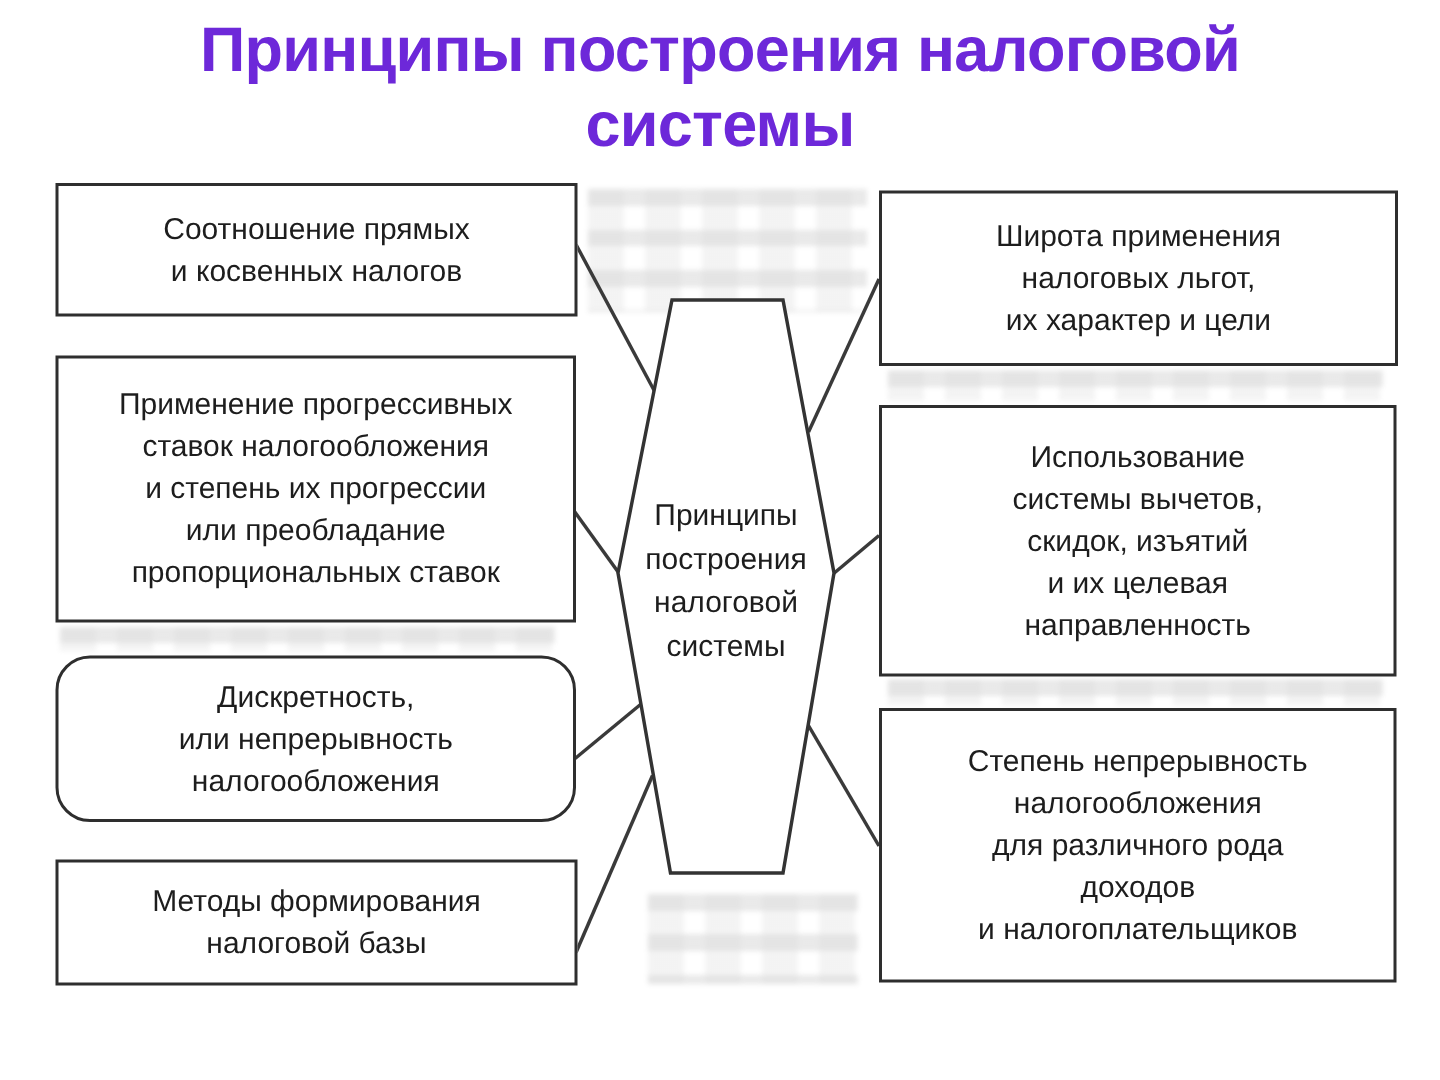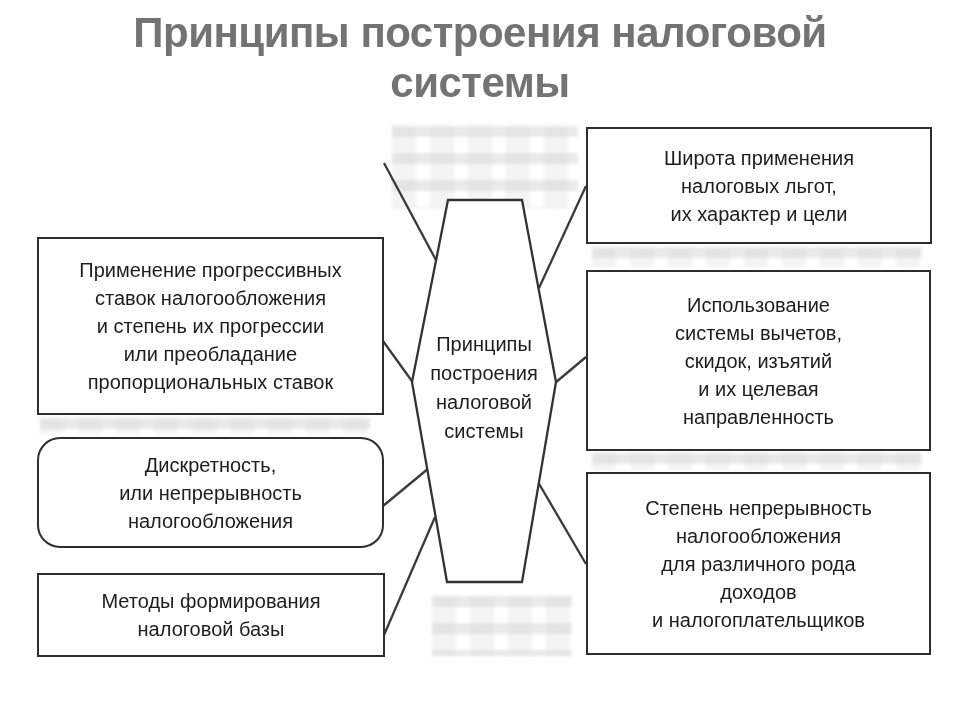--- a/index.html
+++ b/index.html
@@ -3,21 +3,21 @@
 <meta charset="utf-8">
 <style>
   html,body{margin:0;padding:0;background:#ffffff;}
   .slide{
     position:relative;width:960px;height:720px;background:#ffffff;
     overflow:hidden;font-family:"Liberation Sans", sans-serif;color:#1c1c1c;
   }
   .title{
     position:absolute;top:8px;left:0;width:960px;
     text-align:center;font-size:42px;font-weight:700;line-height:50px;
-    color:#737373;white-space:pre-line;letter-spacing:-0.5px;
+    color:#6d28d9;white-space:pre-line;letter-spacing:-0.5px;
   }
   .layer-svg{position:absolute;left:0;top:0;width:960px;height:720px;z-index:2;}
   .pbox{
     position:absolute;z-index:3;box-sizing:border-box;
     border:2.5px solid #2e2e2e;background:#ffffff;
     display:flex;align-items:center;justify-content:center;
     text-align:center;font-size:20px;line-height:28px;
     white-space:pre-line;padding:6px 10px;color:#1d1d1d;
   }
   .hex-label{
@@ -58,20 +58,22 @@
       <line x1="586" y1="564" x2="538" y2="482"></line>
     </g>
     <polygon points="448,200 522,200 556,382 522,582 447,582 412,382" fill="#ffffff" stroke="#333333" stroke-width="2.3"></polygon>
   </svg>
 
   <div class="hex-label">Принципы
 построения
 налоговой
 системы</div>
 
+  <div class="pbox" style="left:37px;top:122px;width:348px;height:89px;">Соотношение прямых
+и косвенных налогов</div>
   <div class="pbox" style="left:37px;top:237px;width:347px;height:178px;">Применение прогрессивных
 ставок налогообложения
 и степень их прогрессии
 или преобладание
 пропорциональных ставок</div>
   <div class="pbox" style="left:37px;top:437px;width:347px;height:111px;border-radius:23px;">Дискретность,
 или непрерывность
 налогообложения</div>
   <div class="pbox" style="left:37px;top:573px;width:348px;height:84px;">Методы формирования
 налоговой базы</div>

